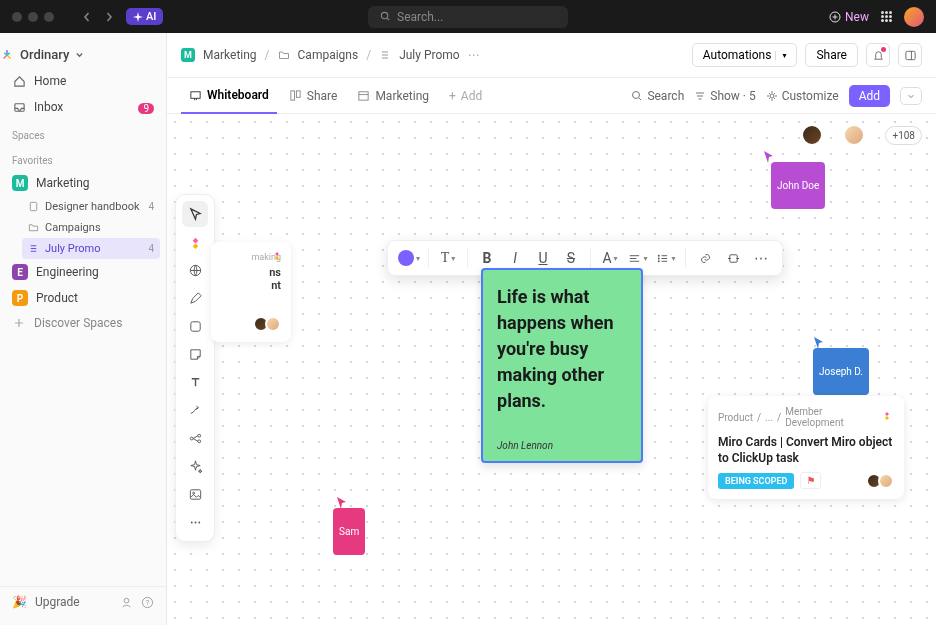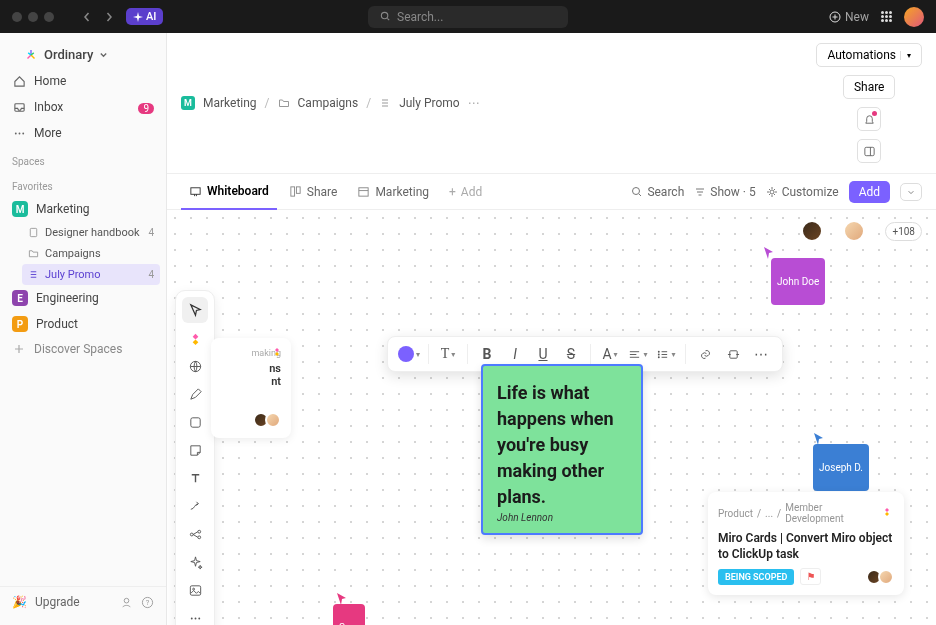--- a/index.html
+++ b/index.html
@@ -5,48 +5,48 @@
 * { margin: 0; padding: 0; box-sizing: border-box; font-family: -apple-system, BlinkMacSystemFont, "Segoe UI", Roboto, sans-serif; }
 body { background: #fff; width: 936px; height: 625px; overflow: hidden; position: relative; }
 
 .titlebar { background: #1a1a1a; height: 33px; display: flex; align-items: center; padding: 0 12px; position: relative; }
 .traffic-lights { display: flex; gap: 6px; }
 .traffic-light { width: 10px; height: 10px; border-radius: 50%; background: #444; }
 .nav-arrows { display: flex; gap: 4px; margin-left: 24px; }
 .nav-arrow { width: 18px; height: 18px; display: flex; align-items: center; justify-content: center; color: #888; cursor: pointer; }
 .search-bar { position: absolute; left: 50%; transform: translateX(-50%); background: #2a2a2a; border-radius: 6px; padding: 4px 12px; width: 200px; display: flex; align-items: center; gap: 6px; color: #888; font-size: 12px; cursor: text; }
 .ai-badge { background: #5b3fcc; color: #fff; border-radius: 5px; padding: 2px 7px; font-size: 11px; font-weight: 500; margin-left: 8px; display: flex; align-items: center; gap: 3px; cursor: pointer; }
-.titlebar-right { margin-left: auto; display: flex; align-items: center; gap: 12px; color: #a3a3a3; font-size: 12px; }
+.titlebar-right { margin-left: auto; display: flex; align-items: center; gap: 12px; color: #f0abfc; font-size: 12px; }
 .new-btn { display: flex; align-items: center; gap: 4px; cursor: pointer; }
 .apps-grid { display: grid; grid-template-columns: repeat(3, 3px); gap: 1px; cursor: pointer; }
 .apps-grid span { width: 3px; height: 3px; background: #ddd; border-radius: 50%; }
 .avatar-main { width: 20px; height: 20px; border-radius: 50%; background: linear-gradient(135deg, #f5a623, #e0587b); }
 
 .main-layout { display: flex; height: calc(100% - 33px); }
 .sidebar { width: 167px; border-right: 1px solid #e8e8e8; background: #fafafa; display: flex; flex-direction: column; padding: 8px 0; font-size: 12px; color: #444; }
-.workspace-picker { display: flex; align-items: center; gap: 6px; padding: 6px 24px; font-weight: 500; font-size: 13px; cursor: pointer; }
+.workspace-picker { display: flex; align-items: center; gap: 6px; padding: 6px 0; font-weight: 500; font-size: 13px; cursor: pointer; }
 .ws-logo { width: 14px; height: 14px; }
 .ws-logo svg { width: 100%; height: 100%; }
 .sidebar-item { display: flex; align-items: flex-end; gap: 8px; padding: 6px 12px; cursor: pointer; }
 .sidebar-icon { width: 14px; height: 14px; display: flex; align-items: center; justify-content: center; color: #666; flex-shrink: 0; }
 .badge-pink { background: #e63980; color: #fff; border-radius: 8px; padding: 0 5px; font-size: 10px; margin-left: auto; }
 .sidebar-section-label { padding: 10px 12px 4px; font-size: 10px; color: #999; text-transform: none; }
 .space-item { display: flex; align-items: center; gap: 8px; padding: 5px 12px; cursor: pointer; }
 .space-badge { width: 16px; height: 16px; border-radius: 4px; display: flex; align-items: center; justify-content: center; color: #fff; font-size: 10px; font-weight: 600; flex-shrink: 0; }
 .space-children { padding-left: 16px; }
 .child-item { display: flex; align-items: center; gap: 6px; padding: 4px 12px; cursor: pointer; font-size: 11px; color: #555; }
 .child-item.active { background: #e8e4fb; border-radius: 4px; margin: 0 6px; padding: 4px 6px; color: #5a3fd1; }
 .child-count { margin-left: auto; color: #999; font-size: 10px; }
 .sidebar-footer { margin-top: auto; display: flex; align-items: center; gap: 8px; padding: 8px 12px; border-top: 1px solid #eee; color: #666; font-size: 12px; }
 
 .content { flex: 1; display: flex; flex-direction: column; position: relative; }
 .content-header { display: flex; align-items: center; padding: 10px 14px; border-bottom: 1px solid #eee; gap: 8px; font-size: 12px; color: #555; }
 .bc-m { width: 14px; height: 14px; background: #1abc9c; border-radius: 3px; color: #fff; font-size: 9px; display: flex; align-items: center; justify-content: center; font-weight: 600; }
 .bc-sep { color: #bbb; }
-.header-actions { margin-left: auto; display: flex; align-items: center; gap: 8px; flex-direction: column; }
+.header-actions { margin-left: auto; display: flex; align-items: center; gap: 8px; }
 .hdr-btn { border: 1px solid #e0e0e0; border-radius: 5px; padding: 4px 10px; font-size: 12px; background: #fff; cursor: pointer; display: flex; align-items: center; gap: 4px; }
 .hdr-icon-btn { width: 24px; height: 24px; border: 1px solid #e0e0e0; border-radius: 5px; display: flex; align-items: center; justify-content: center; cursor: pointer; position: relative; }
 .red-dot { position: absolute; top: 3px; right: 3px; width: 5px; height: 5px; background: #e63980; border-radius: 50%; }
 
 .tabs-row { display: flex; align-items: center; padding: 0 14px; border-bottom: 1px solid #eee; font-size: 12px; gap: 4px; }
 .tab { display: flex; align-items: center; gap: 5px; padding: 10px 8px; color: #666; cursor: pointer; }
 .tab.active { color: #000; font-weight: 600; border-bottom: 2px solid #7b61ff; margin-bottom: -1px; }
 .tabs-right { margin-left: auto; display: flex; align-items: center; gap: 10px; color: #666; }
 .tabs-right > * { display: flex; align-items: center; gap: 4px; cursor: pointer; }
 .add-pill { background: #7b61ff; color: #fff; border-radius: 5px; padding: 4px 10px; cursor: pointer; }
@@ -68,21 +68,21 @@
 
 .fmt-toolbar { position: absolute; left: 220px; top: 126px; background: #fff; border: 1px solid #eee; border-radius: 8px; box-shadow: 0 4px 14px rgba(0,0,0,0.12); display: flex; align-items: center; padding: 4px; gap: 2px; }
 .fmt-group { display: flex; align-items: center; gap: 2px; padding: 0 4px; }
 .fmt-sep { width: 1px; height: 20px; background: #eee; }
 .fmt-btn { width: 26px; height: 26px; display: flex; align-items: center; justify-content: center; border-radius: 5px; cursor: pointer; color: #555; font-size: 14px; }
 .fmt-color-swatch { width: 16px; height: 16px; background: #7b61ff; border-radius: 50%; }
 .caret-down { font-size: 8px; color: #888; margin-left: 2px; }
 
 .sticky-note { position: absolute; left: 314px; top: 154px; width: 162px; background: #7ee29b; border: 2px solid #4d7aff; border-radius: 4px; padding: 14px 14px 10px; box-shadow: 0 4px 10px rgba(0,0,0,0.12); }
 .sticky-quote { font-size: 18px; font-weight: 700; line-height: 1.45; color: #1b1b1b; }
-.sticky-author { font-size: 10px; font-style: italic; color: #333; margin-top: 2px; }
+.sticky-author { font-size: 10px; font-style: italic; color: #333; margin-top: 26px; }
 
 .cursor-badge { position: absolute; font-size: 10px; color: #fff; border-radius: 4px; padding: 18px 6px; }
 
 .card-right { position: absolute; right: 32px; top: 282px; width: 196px; background: #fff; border-radius: 8px; box-shadow: 0 2px 10px rgba(0,0,0,0.1); padding: 10px; font-size: 11px; }
 .card-bc { color: #959595; font-size: 10px; display: flex; gap: 4px; align-items: center; }
 .card-title { font-size: 12px; font-weight: 600; color: #222; margin: 6px 0; line-height: 1.35; }
 .card-bottom { display: flex; align-items: center; gap: 6px; }
 .status-tag { background: #2abfef; color: #fff; font-size: 9px; font-weight: 600; padding: 3px 7px; border-radius: 3px; }
 .flag-box { border: 1px solid #eee; border-radius: 3px; padding: 2px 5px; color: #e55; font-size: 10px; }
 .card-avatars { margin-left: auto; display: flex; }
@@ -178,30 +178,20 @@
     </div>
     <div class="sidebar-item">
       <span class="sidebar-icon">
           <svg width="13" height="13" viewBox="0 0 14 14">
             <rect x="2" y="3" width="10" height="8" rx="1" stroke="#666" fill="none" stroke-width="1.2"></rect>
             <path d="M2 8h3l1 2h2l1-2h3" stroke="#666" fill="none" stroke-width="1.2"></path>
           </svg>
         </span>
       <span>Inbox</span>
       <span class="badge-pink">9</span>
-    </div>
-    <div class="sidebar-item">
-      <span class="sidebar-icon">
-          <svg width="13" height="13" viewBox="0 0 14 14">
-            <circle cx="3" cy="7" r="1" fill="#666"></circle>
-            <circle cx="7" cy="7" r="1" fill="#666"></circle>
-            <circle cx="11" cy="7" r="1" fill="#666"></circle>
-          </svg>
-        </span>
-      <span>More</span>
     </div>
 
     <div class="sidebar-section-label">Spaces</div>
     <div class="sidebar-section-label">Favorites</div>
 
     <div class="space-item">
       <span class="space-badge" style="background:#1abc9c">M</span>
       <span>Marketing</span>
     </div>
     <div class="space-children">

